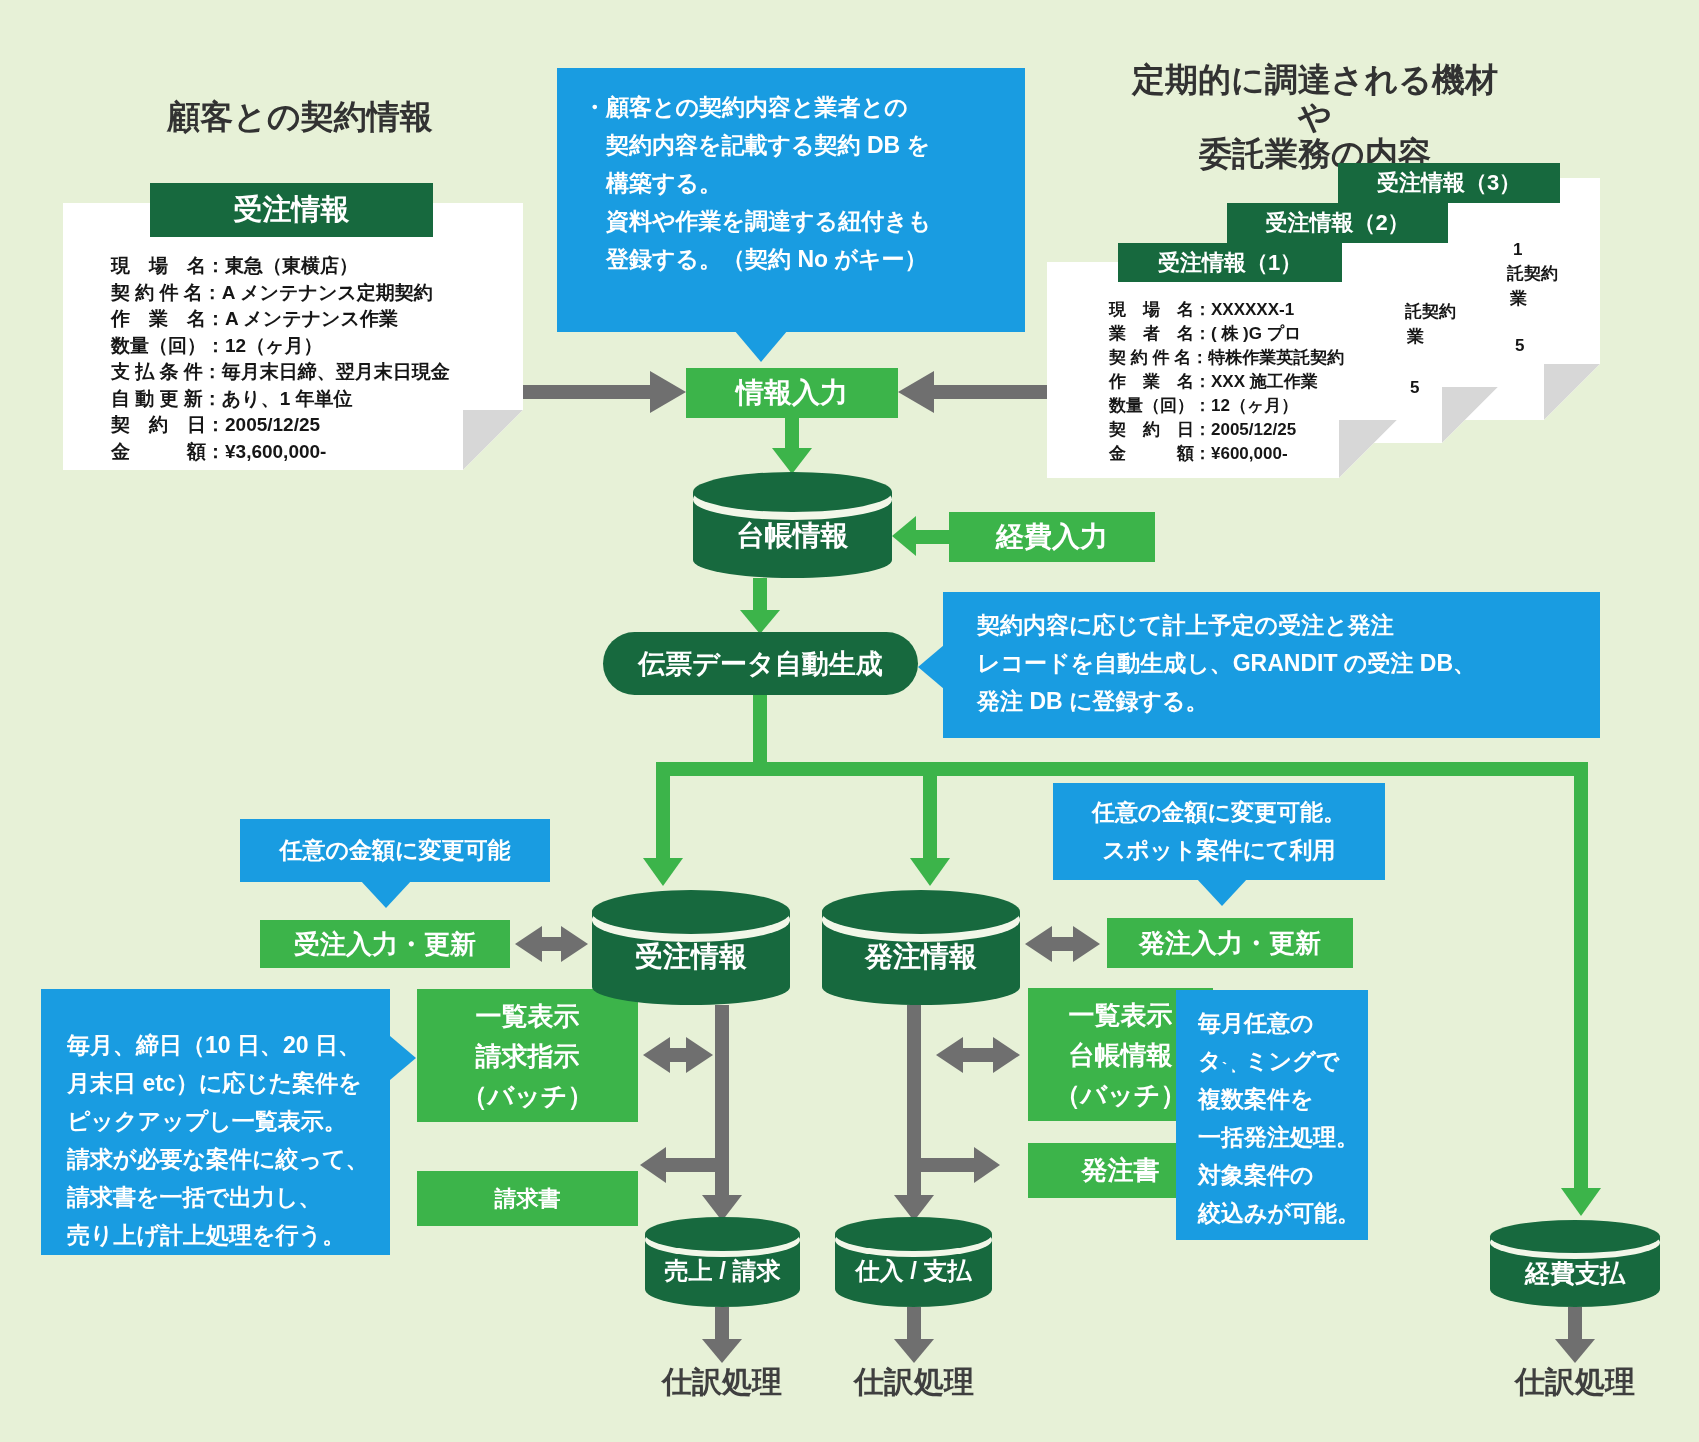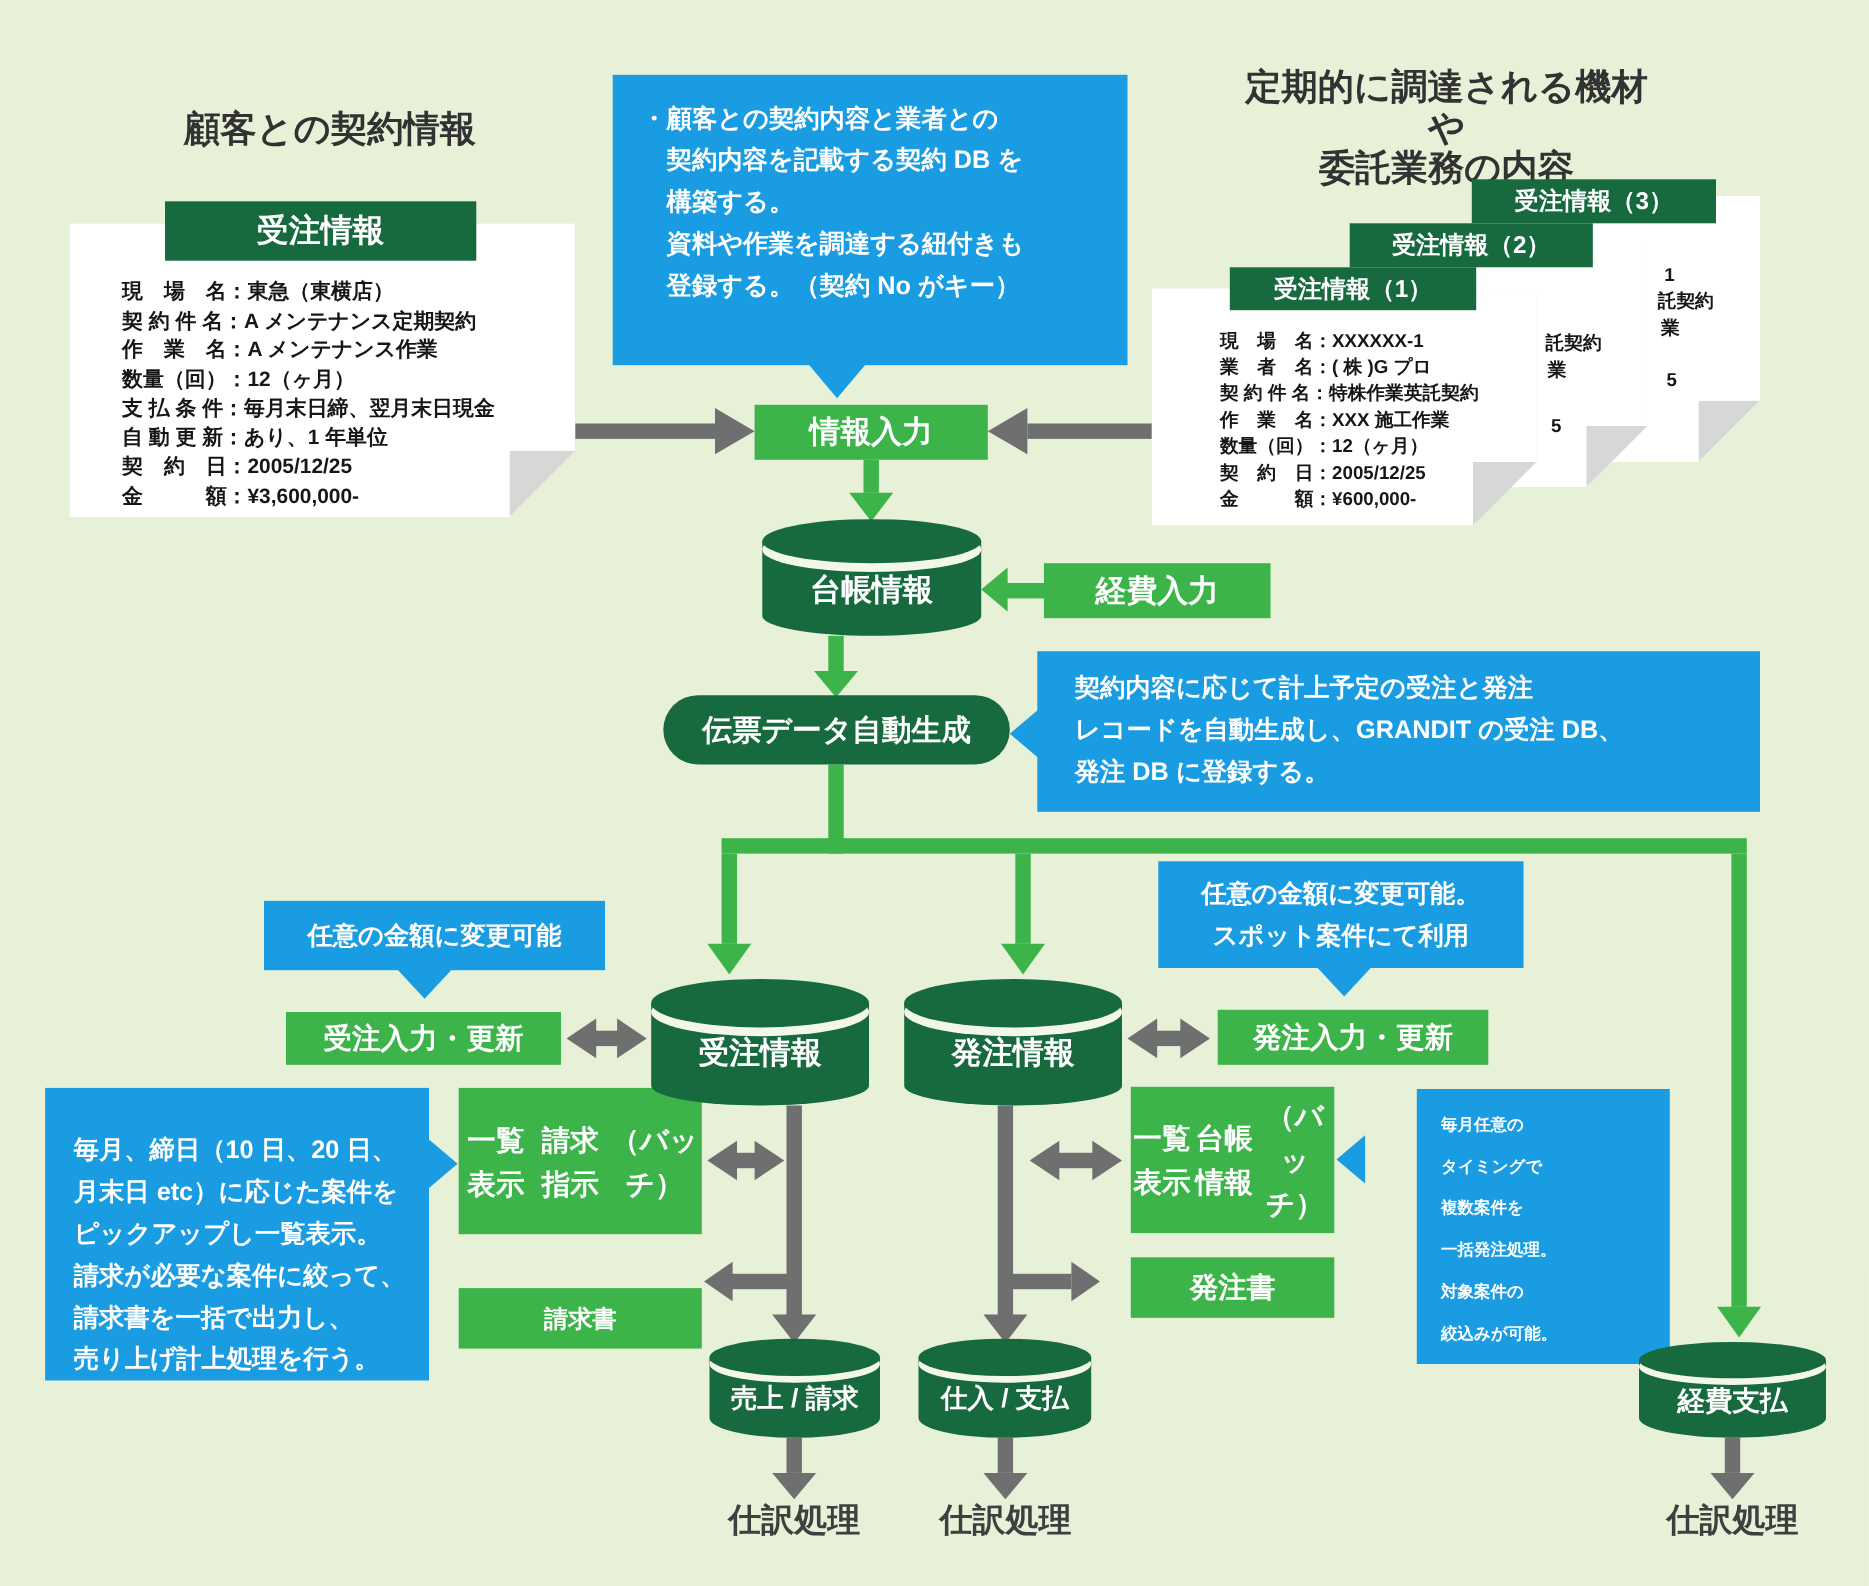--- a/index.html
+++ b/index.html
@@ -4,21 +4,21 @@
 <style>
   html,body{margin:0;padding:0;}
   body{font-family:"Liberation Sans","DejaVu Sans",sans-serif;}
   #stage{position:relative;width:1699px;height:1442px;background:#e7f1d7;overflow:hidden;}
   .ttl{position:absolute;font-weight:bold;color:#323232;font-family:Liberation Serif, serif;}
   .card{position:absolute;background:#ffffff;filter:drop-shadow(2px 3px 3px rgba(0,0,0,.16));}
   .fold{position:absolute;right:0;bottom:0;background:#d7d7d7;clip-path:polygon(0 0,100% 0,0 100%);}
   .chead{position:absolute;background:#17693e;color:#fff;font-weight:bold;display:flex;align-items:center;justify-content:center;}
   .cardtext{position:absolute;color:#161616;font-weight:bold;white-space:nowrap;}
   .btn{position:absolute;background:#3cb44a;color:#fff;font-weight:bold;display:flex;align-items:center;justify-content:center;text-align:center;}
-  .btncol{}
+  .btncol{flex-direction:column;}
   .pill{position:absolute;background:#17693e;color:#fff;font-weight:bold;display:flex;align-items:center;justify-content:center;border-radius:33px;}
   .bluebox{position:absolute;background:#199ce1;color:#fff;font-weight:bold;}
   .hl,.vl{position:absolute;background:#6f6f6f;}
   .ghl{background:#3cb44a !important;}
   .tri{position:absolute;width:0;height:0;}
   .dbl{position:absolute;height:36px;}
   .cyl{position:absolute;}
   .ctop{position:absolute;left:0;right:0;top:0;height:38%;border-radius:50%;background:#17693e;z-index:3;}
   .crim{position:absolute;left:0;right:0;top:7%;height:38%;border-radius:50%;background:#f2f7e8;z-index:2;}
   .cbody{position:absolute;left:0;right:0;top:19%;bottom:0;background:#17693e;border-radius:0 0 50% 50% / 0 0 18px 18px;z-index:1;}
@@ -195,21 +195,21 @@
   </div>
   <div class="btn" style="left:417px;top:1135px;width:221px;height:55px;font-size:22px;margin-top:36px;">請求書</div>
 
   <div class="btn btncol" style="left:1028px;top:988px;width:185px;height:133px;font-size:26px;line-height:40px;">
     <span class="line">一覧表示</span>
     <span class="line">台帳情報</span>
     <span class="line">（バッチ）</span>
   </div>
   <div class="btn" style="left:1028px;top:1143px;width:185px;height:55px;font-size:26px;">発注書</div>
 
-  <div class="bluebox" style="left:1288px;top:990px;width:230px;height:250px;font-size:15px;line-height:38px;">
+  <div class="bluebox" style="left:1176px;top:990px;width:192px;height:250px;font-size:23px;line-height:38px;">
     <div style="position:absolute;left:22px;top:14px;white-space:nowrap;">
       <span class="line">毎月任意の</span>
       <span class="line">タイミングで</span>
       <span class="line">複数案件を</span>
       <span class="line">一括発注処理。</span>
       <span class="line">対象案件の</span>
       <span class="line">絞込みが可能。</span>
     </div>
   </div>
   <div class="tri" style="left:1215px;top:1032px;border-top:22px solid transparent;border-bottom:22px solid transparent;border-right:26px solid #199ce1;"></div>

